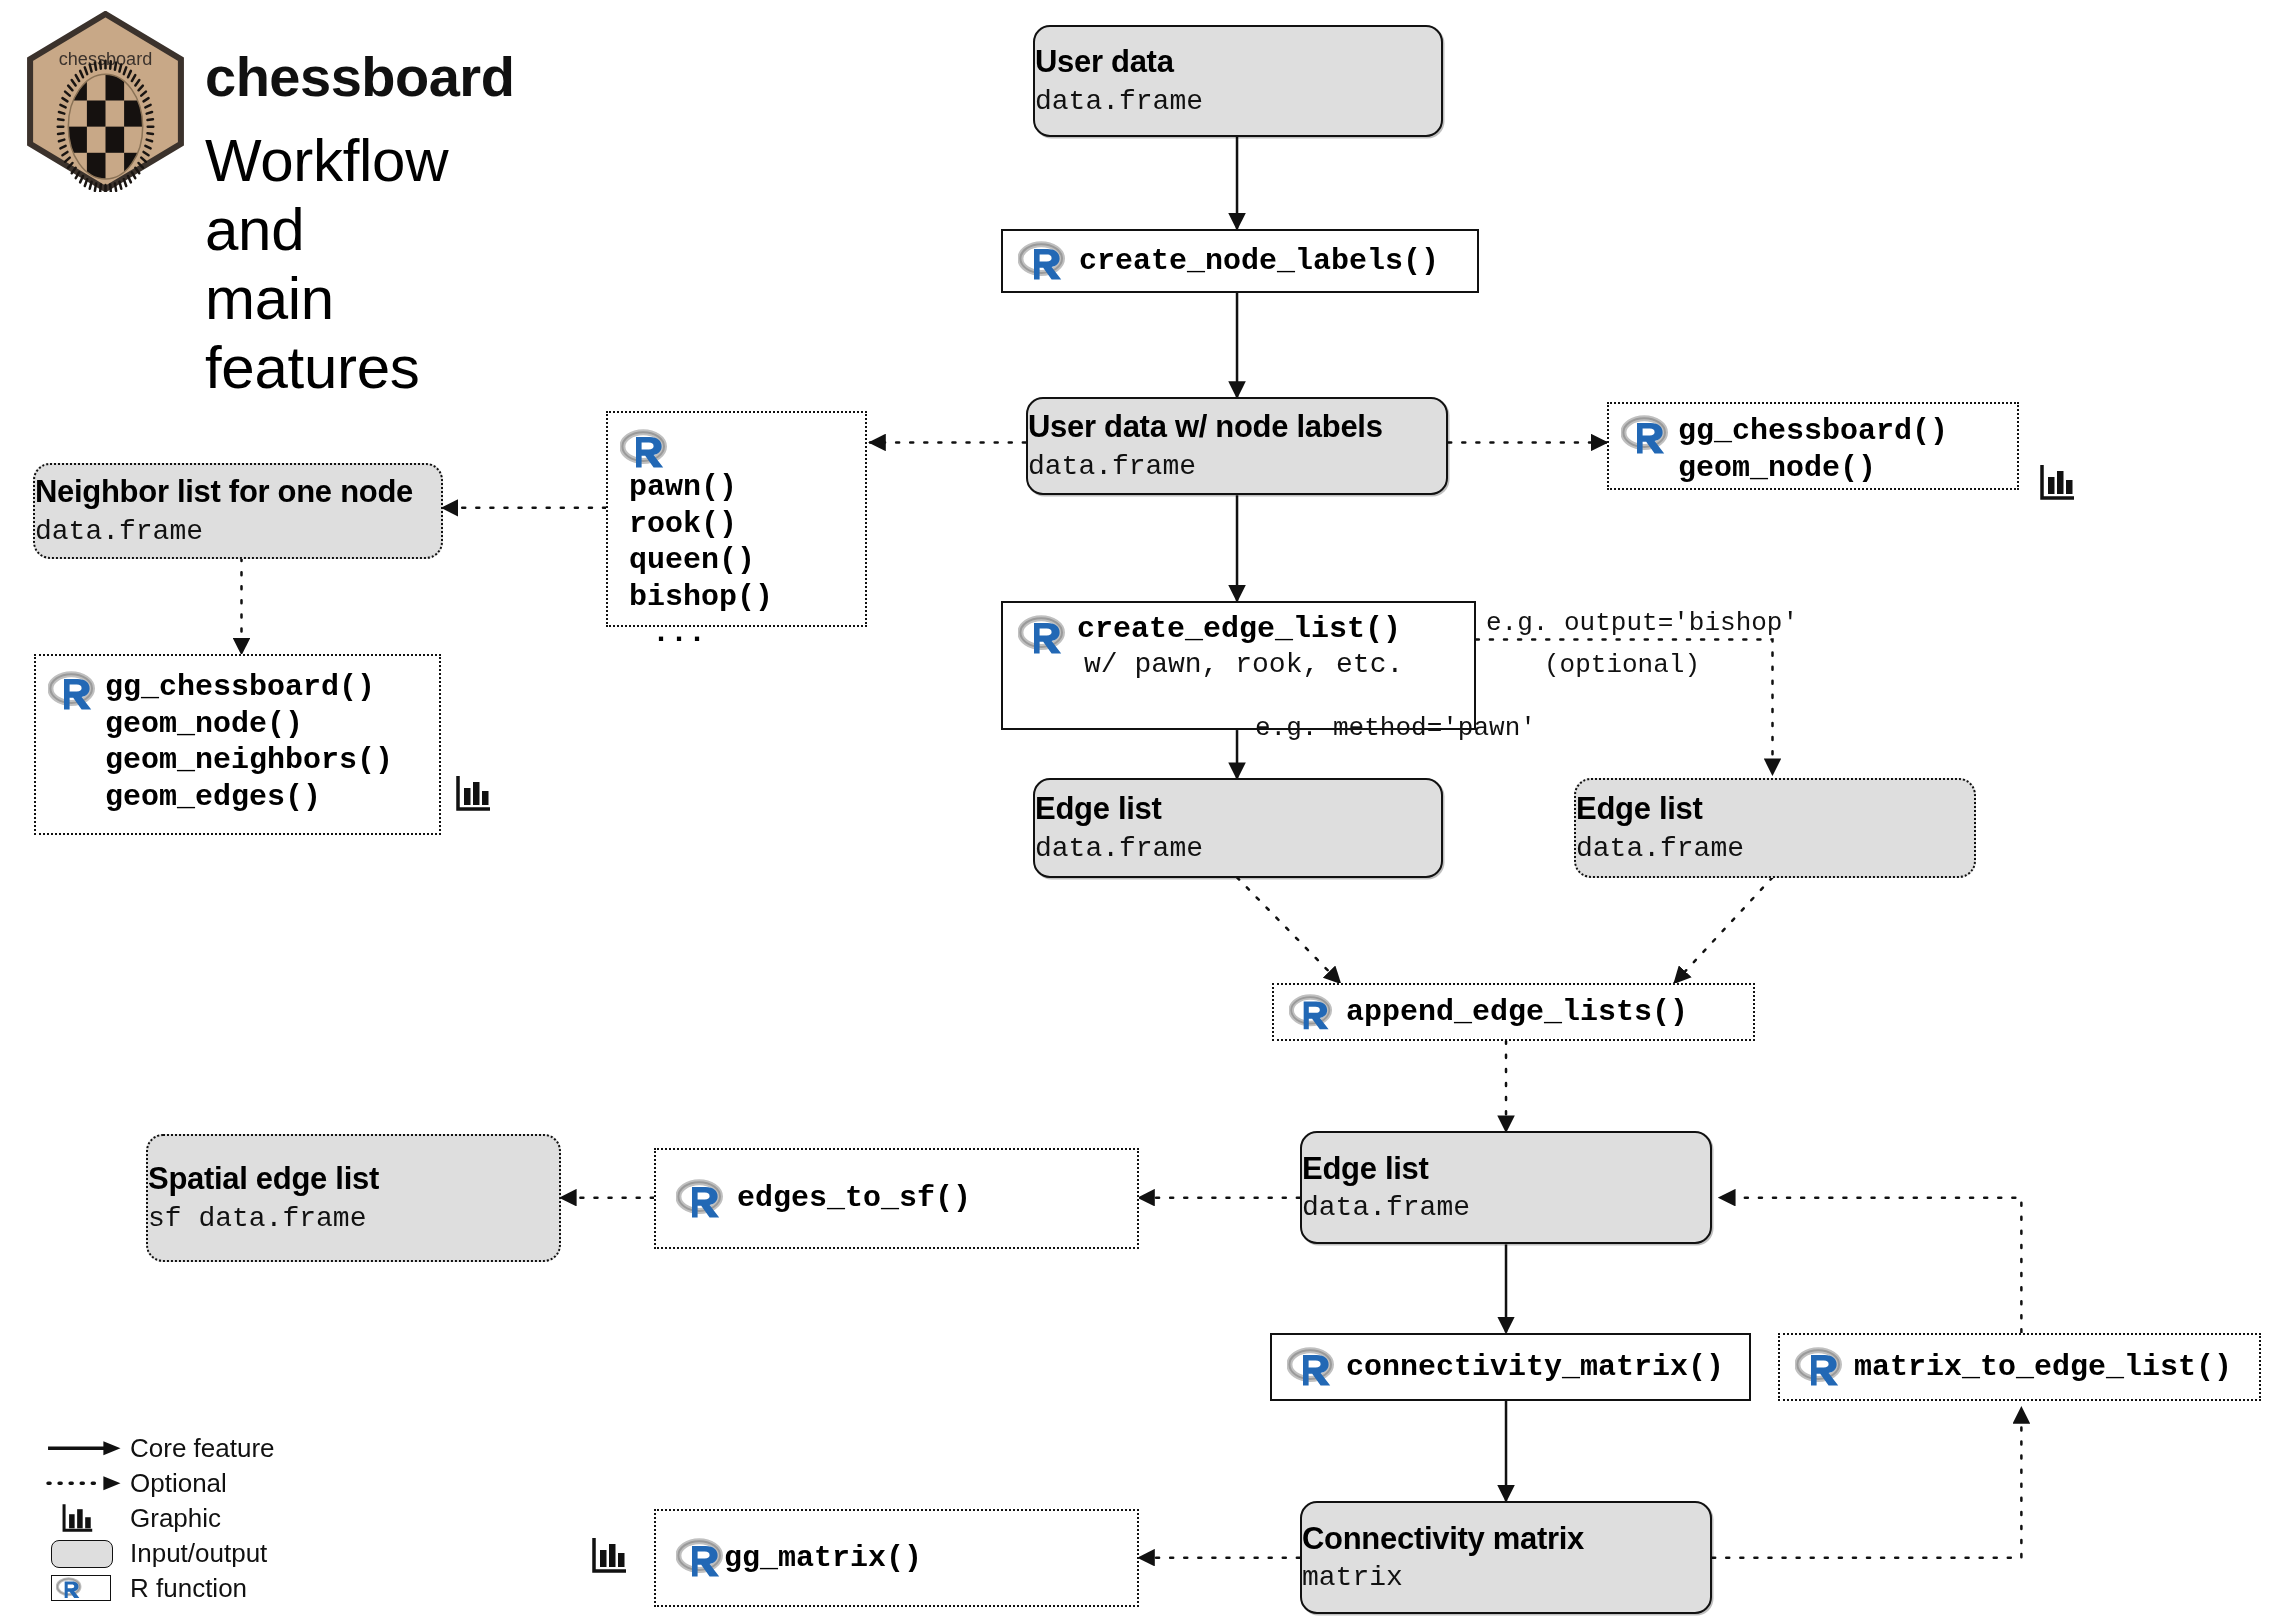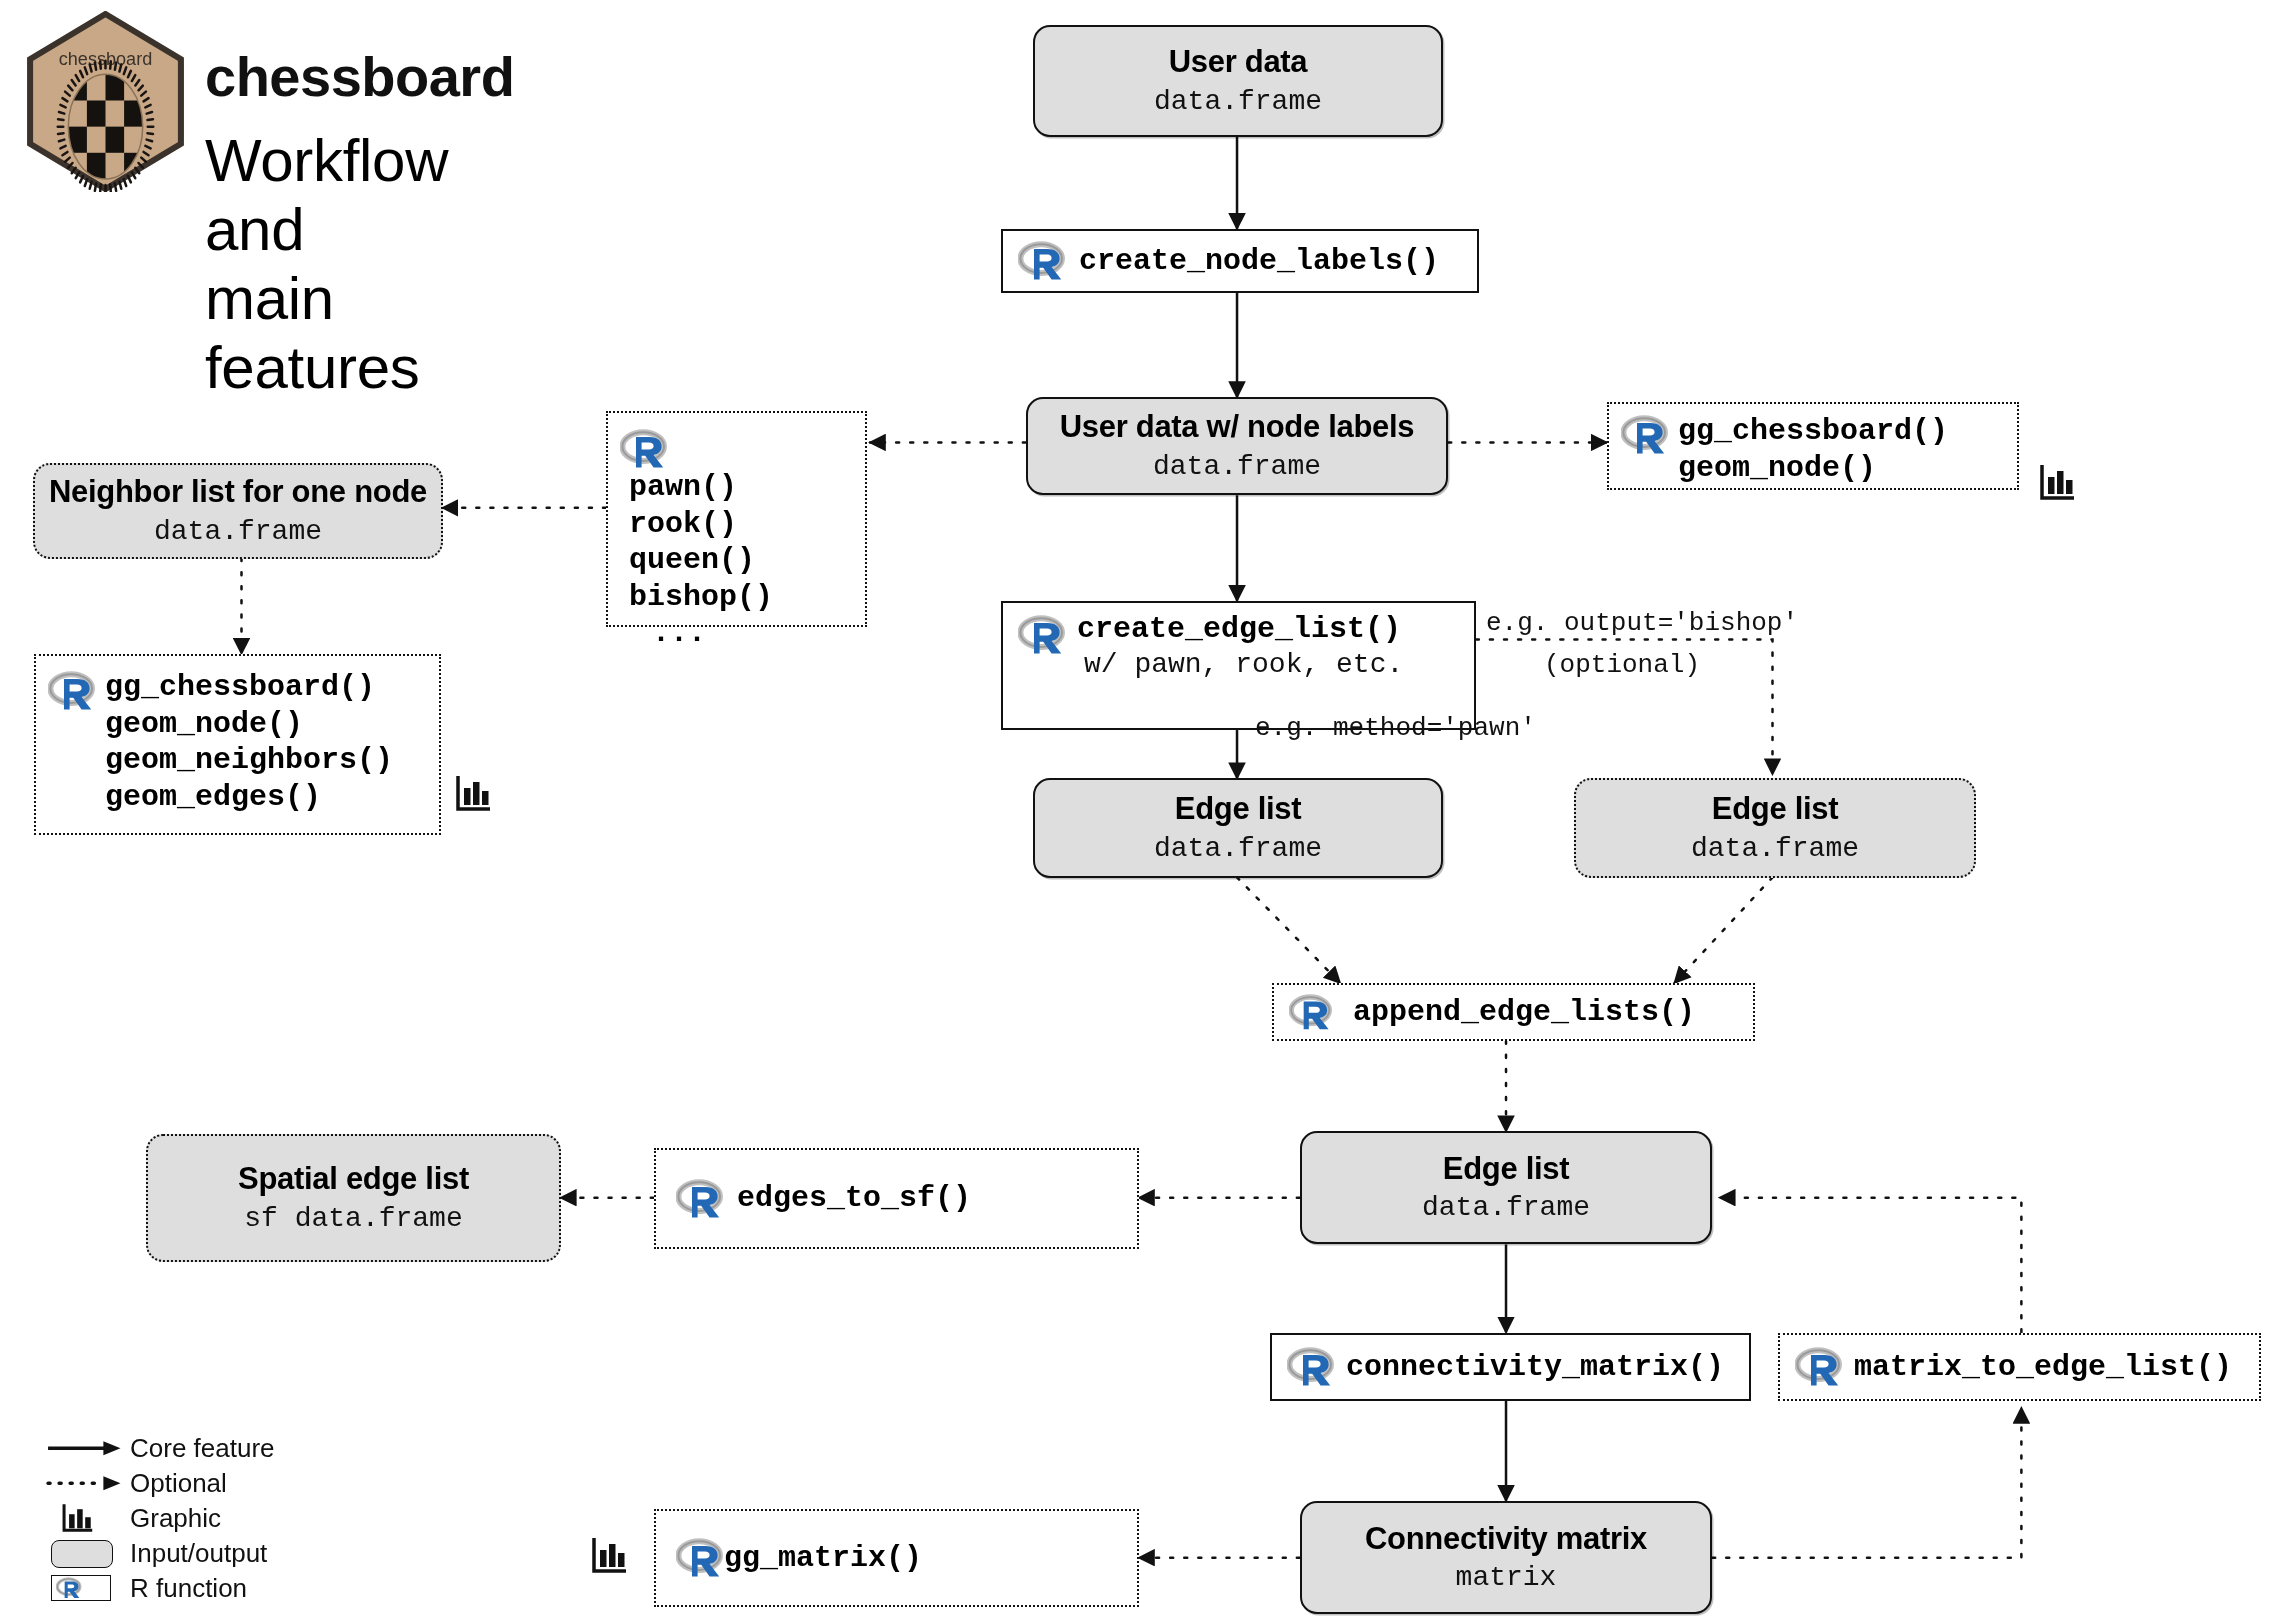--- a/index.html
+++ b/index.html
@@ -2,21 +2,21 @@
 <html style="font-size:8px"><head>
 <meta charset="utf-8">
 <style>
   html,body{margin:0;padding:0;background:#ffffff;}
   body{font-family:"Liberation Sans",sans-serif;}
   #stage{position:relative;width:2284px;height:1621px;background:#fff;overflow:hidden;}
   #wires{position:absolute;left:0;top:0;width:2284px;height:1621px;pointer-events:none;}
 
   
   .node{position:absolute;box-sizing:border-box;display:flex;flex-direction:column;
-        align-items:center;justify-content:center;text-align:center;}
+        align-items:flex-start;justify-content:center;text-align:center;}
   .io{background:#dedede;border:2px solid #111;border-radius:17px;
       box-shadow:1.5px 1.5px 0 rgba(0,0,0,.25);}
   .io.opt{border:2px dotted #111;box-shadow:none;}
   .io .t1{font-family:"Liberation Sans",sans-serif;font-weight:700;font-size:31px;
           color:#000;line-height:1.05;letter-spacing:-0.3px;}
   .io .t2{font-family:"Liberation Mono",monospace;font-size:28px;color:#111;
           margin-top:8px;line-height:1.05;}
 
   .fn{background:#fff;border:2px solid #111;display:flex;flex-direction:row;
       align-items:center;justify-content:flex-start;}
@@ -311,21 +311,21 @@
     <div class="t2">data.frame</div>
   </div>
 
   <div class="node fn opt" style="left:1272px;top:983px;width:483px;height:58px;padding-left:15px;">
     <svg class="rlogo" width="44" height="37" viewBox="0 0 120 100">
       <ellipse cx="58" cy="44" rx="52" ry="36" fill="none" stroke="#c0c0c0" stroke-width="15"></ellipse>
       <ellipse cx="58" cy="44" rx="52" ry="36" fill="none" stroke="#9a9a9a" stroke-width="5"></ellipse>
       <path d="M40 20 h34 c20 0 30 10 30 24 c0 12 -9 19 -20 21 l24 31 h-24 l-21 -29 h-9 v29 h-14 z
                M54 34 v17 h18 c8 0 12 -3 12 -8 c0 -6 -4 -9 -12 -9 z" fill="#2268b5"></path>
     </svg>
-    <div class="fnbody" style="margin-left:20px;">
+    <div class="fnbody" style="margin-left:13px;">
       <div class="code">append_edge_lists()</div>
     </div>
   </div>
 
   <div class="node io" style="left:1300px;top:1131px;width:412px;height:113px;">
     <div class="t1">Edge list</div>
     <div class="t2">data.frame</div>
   </div>
 
   <div class="node fn opt" style="left:654px;top:1148px;width:485px;height:101px;padding-left:20px;">

